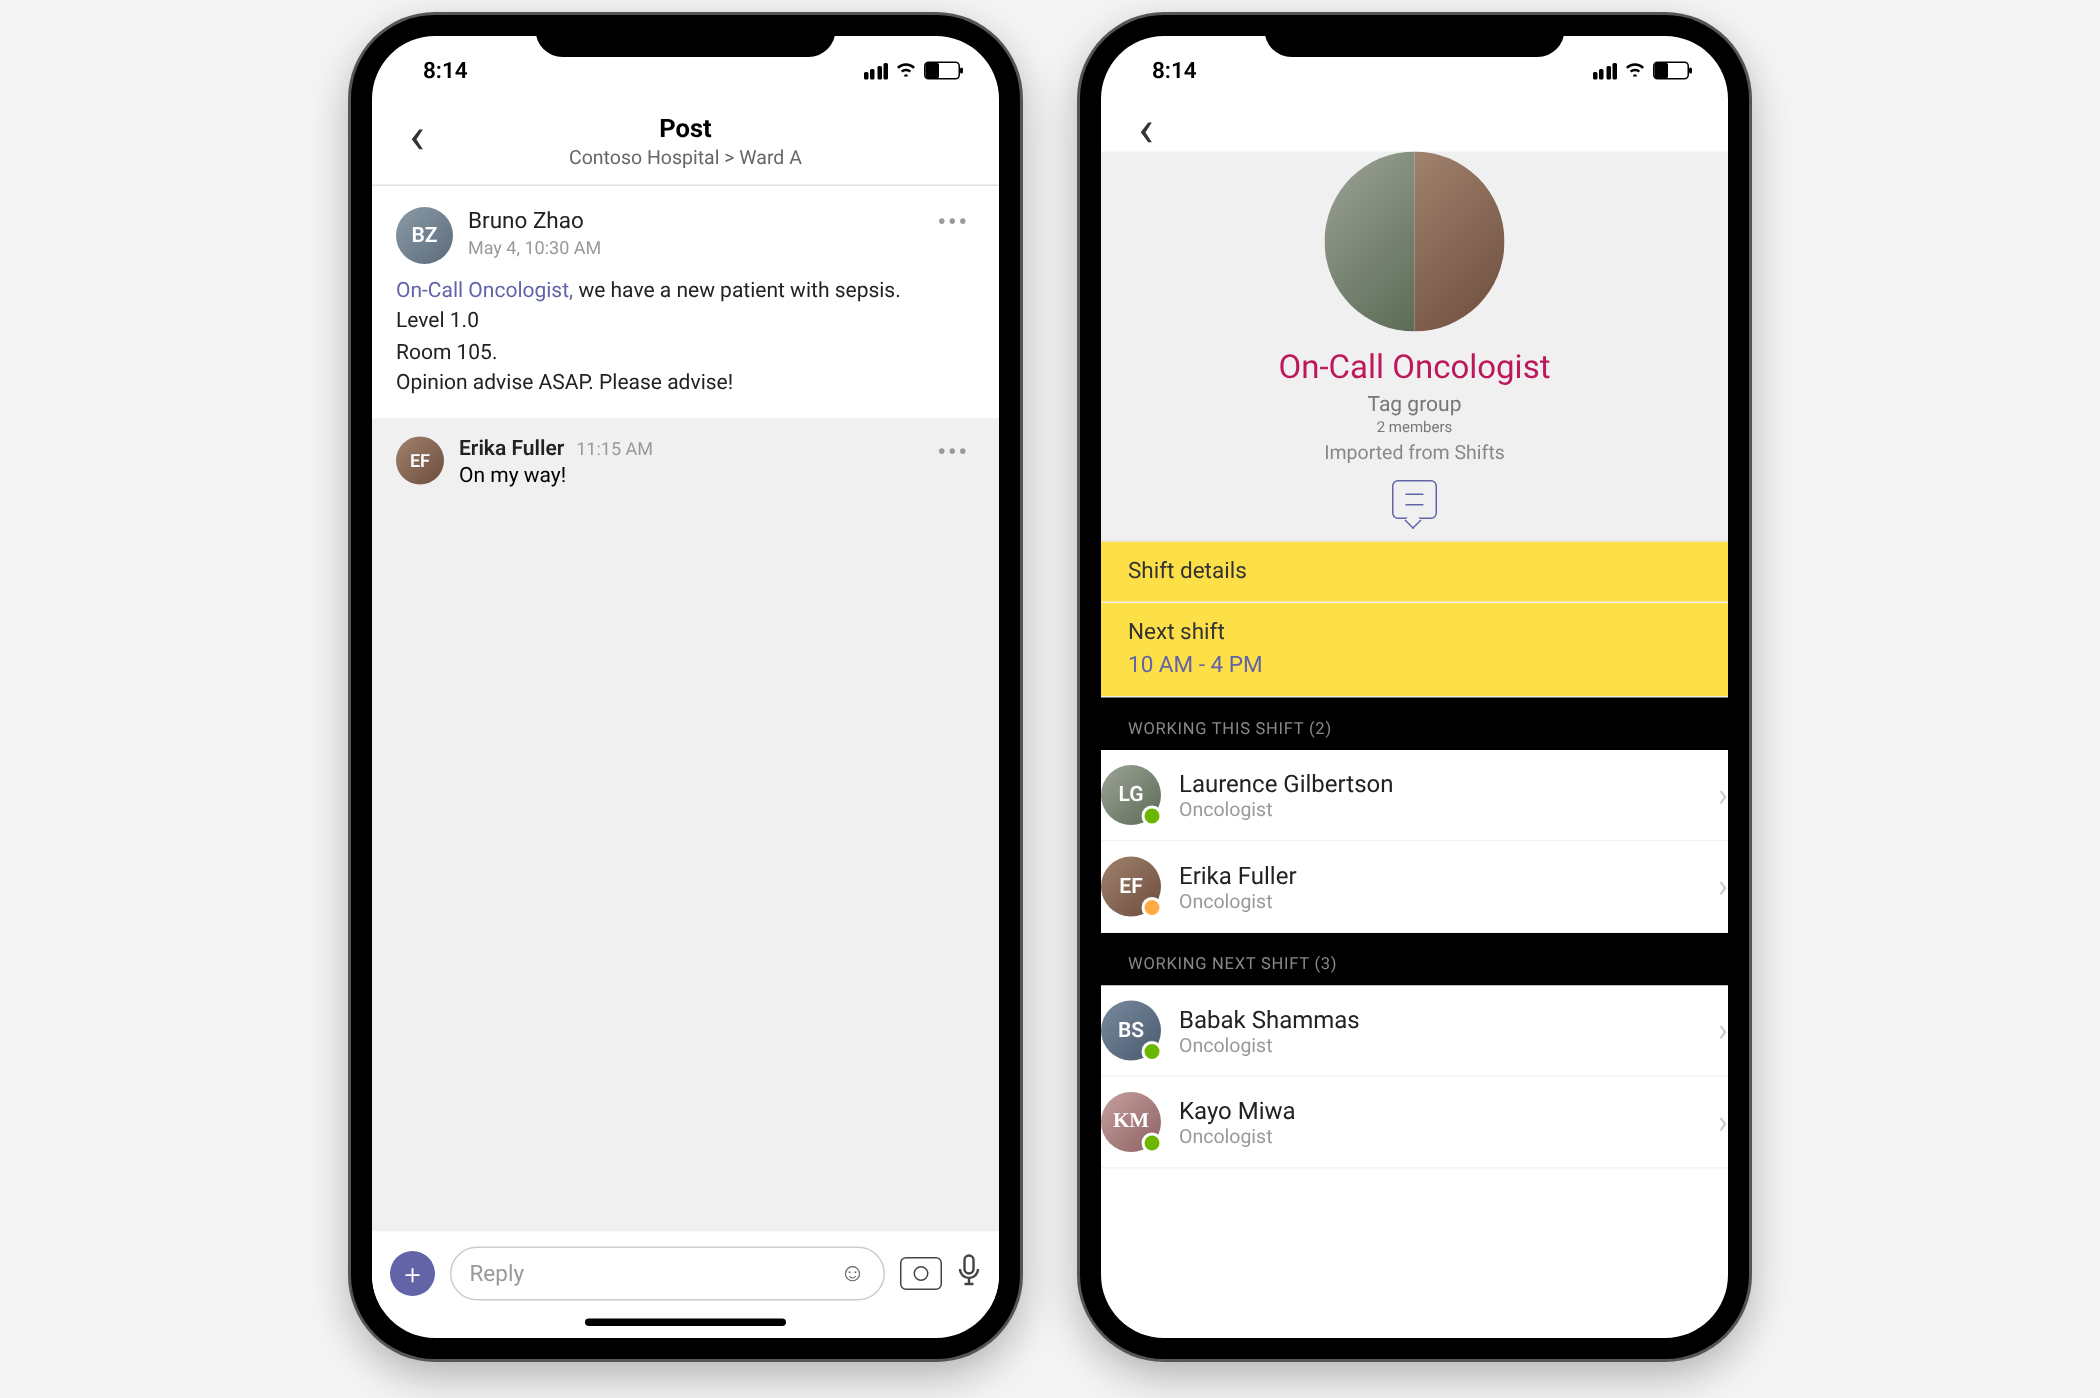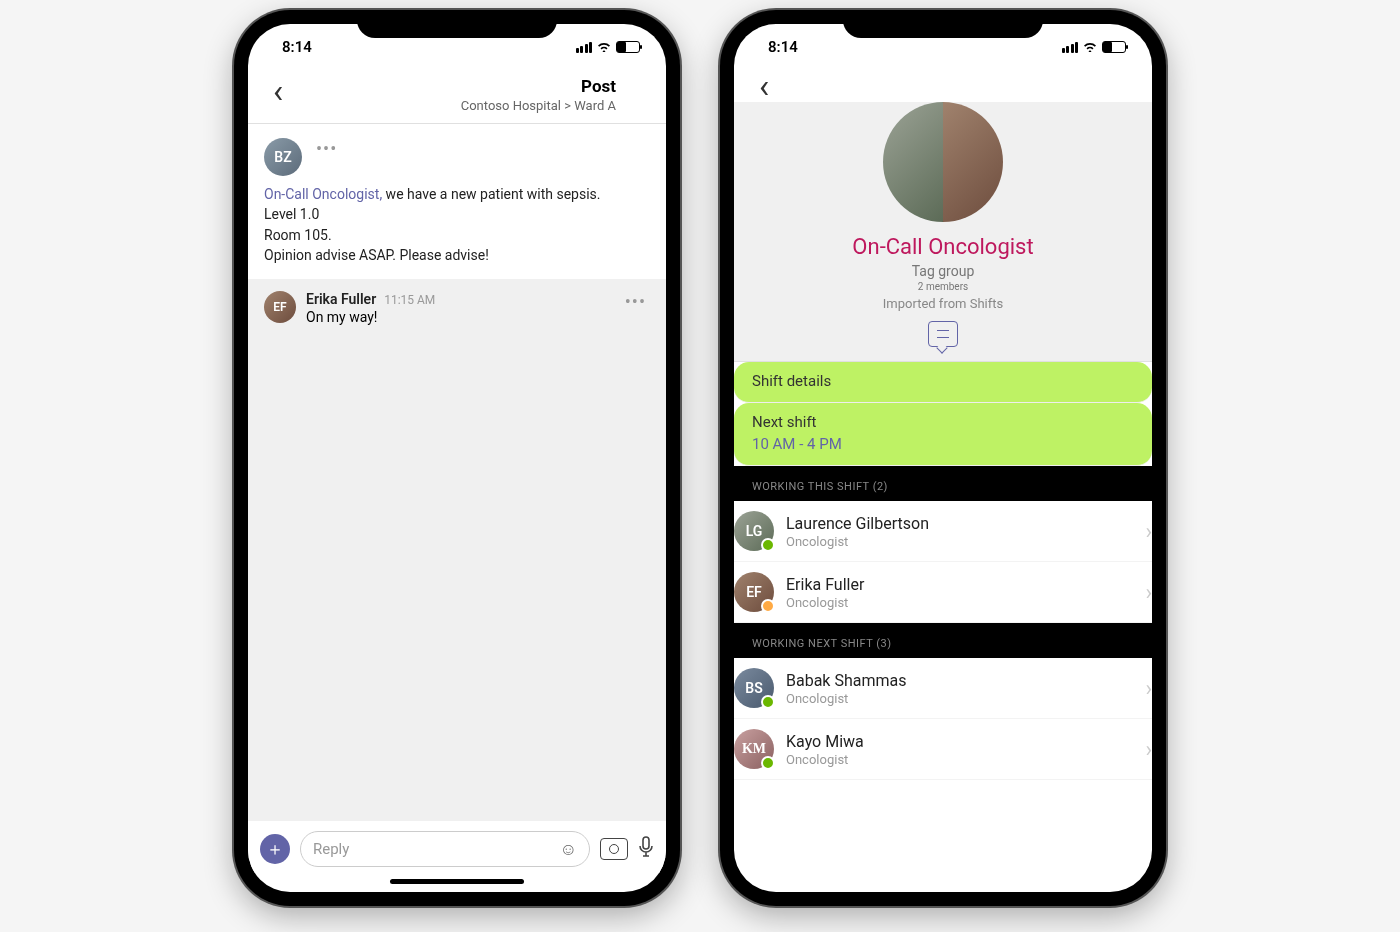--- a/index.html
+++ b/index.html
@@ -65,21 +65,21 @@
 
   
   .nav-header {
     display:flex; align-items:center; padding: 6px 10px 10px;
     border-bottom:1px solid #e0e0e0;
     position:relative;
     min-height:54px;
   }
   .back-btn { width:40px; display:flex; justify-content:center; cursor:pointer; }
   .chev-left::before { content:"‹"; font-size:34px; color:#333; line-height:0.5;}
-  .nav-center { flex:1; text-align:right; }
+  .nav-center { flex:1; text-align:center; }
   .nav-title { font-weight:700; font-size:17px; }
   .nav-sub { font-size:13px; color:#666; margin-top:2px; }
   .nav-right { width:40px; }
 
   .content { flex:1; overflow:auto; }
   .content.gray { background:#f0f0f0; }
 
   
   .post-block { padding: 14px 16px; background:#fff; }
   .post-head { display:flex; align-items:flex-start; gap:10px; margin-bottom:8px; position:relative;}
@@ -146,21 +146,21 @@
   .tag-sub2 { font-size:10px; color:#777; margin-top:2px;}
   .tag-sub3 { font-size:13px; color:#888; margin-top:4px;}
   .chat-icon {
     margin-top:10px; display:inline-flex; width:30px;height:26px;
     border:1.8px solid #6264a7; border-radius:4px; position:relative; cursor:pointer;
     align-items:center; justify-content:center;
   }
   .chat-icon::after{content:"";position:absolute;bottom:-6px;left:9px;width:7px;height:7px;border-right:1.8px solid #6264a7;border-bottom:1.8px solid #6264a7;transform:rotate(45deg);background:#f0f0f0;}
   .chat-lines{width:12px;height:8px;border-top:1.5px solid #6264a7;border-bottom:1.5px solid #6264a7;}
 
-  .section { background:#bef264; padding:12px 18px; border-bottom:1px solid #eee;border-radius:15px;}
+  .section { background:#fde047; padding:12px 18px; border-bottom:1px solid #eee;}
   .section.twin{padding:10px 18px 12px;}
   .section-label { font-size:15px; color:#333; }
   .section-value { font-size:15px; color:#6264a7; margin-top:4px;}
   .group-label{ font-size:11px; letter-spacing:.5px; color:#888; padding:14px 18px 8px; background:#000000; font-weight:400;}
   .member-row {
     background:#fff; display:flex; align-items:center; gap:12px;
     padding:10px 0; border-bottom:1px solid #f3f3f3; cursor:pointer; position:relative;
   }
   .member-row .avatar{width:40px;height:40px;position:relative;}
   .presence{position:absolute;bottom:-1px;right:-1px;width:14px;height:14px;border-radius:50%;border:2px solid #fff;}
@@ -209,20 +209,24 @@
         <div class="nav-title">Post</div>
         <div class="nav-sub">Contoso Hospital &gt; Ward A</div>
       </div>
       <div class="nav-right"></div>
     </div>
 
     <div class="content gray">
       <div class="post-block">
         <div class="post-head">
           <div class="avatar av-bruno">BZ</div>
+          <div class="post-meta">
+            <div class="post-author">Bruno Zhao</div>
+            <div class="post-time">May 4, 10:30 AM</div>
+          </div>
           <div class="more-btn">•••</div>
         </div>
         <div class="post-body">
           <span class="mention">On-Call Oncologist,</span><span> we have a new patient with sepsis.</span><br>
           <span>Level 1.0</span><br>
           <span>Room 105.</span><br>
           <span>Opinion advise ASAP. Please advise!</span>
         </div>
       </div>
 

